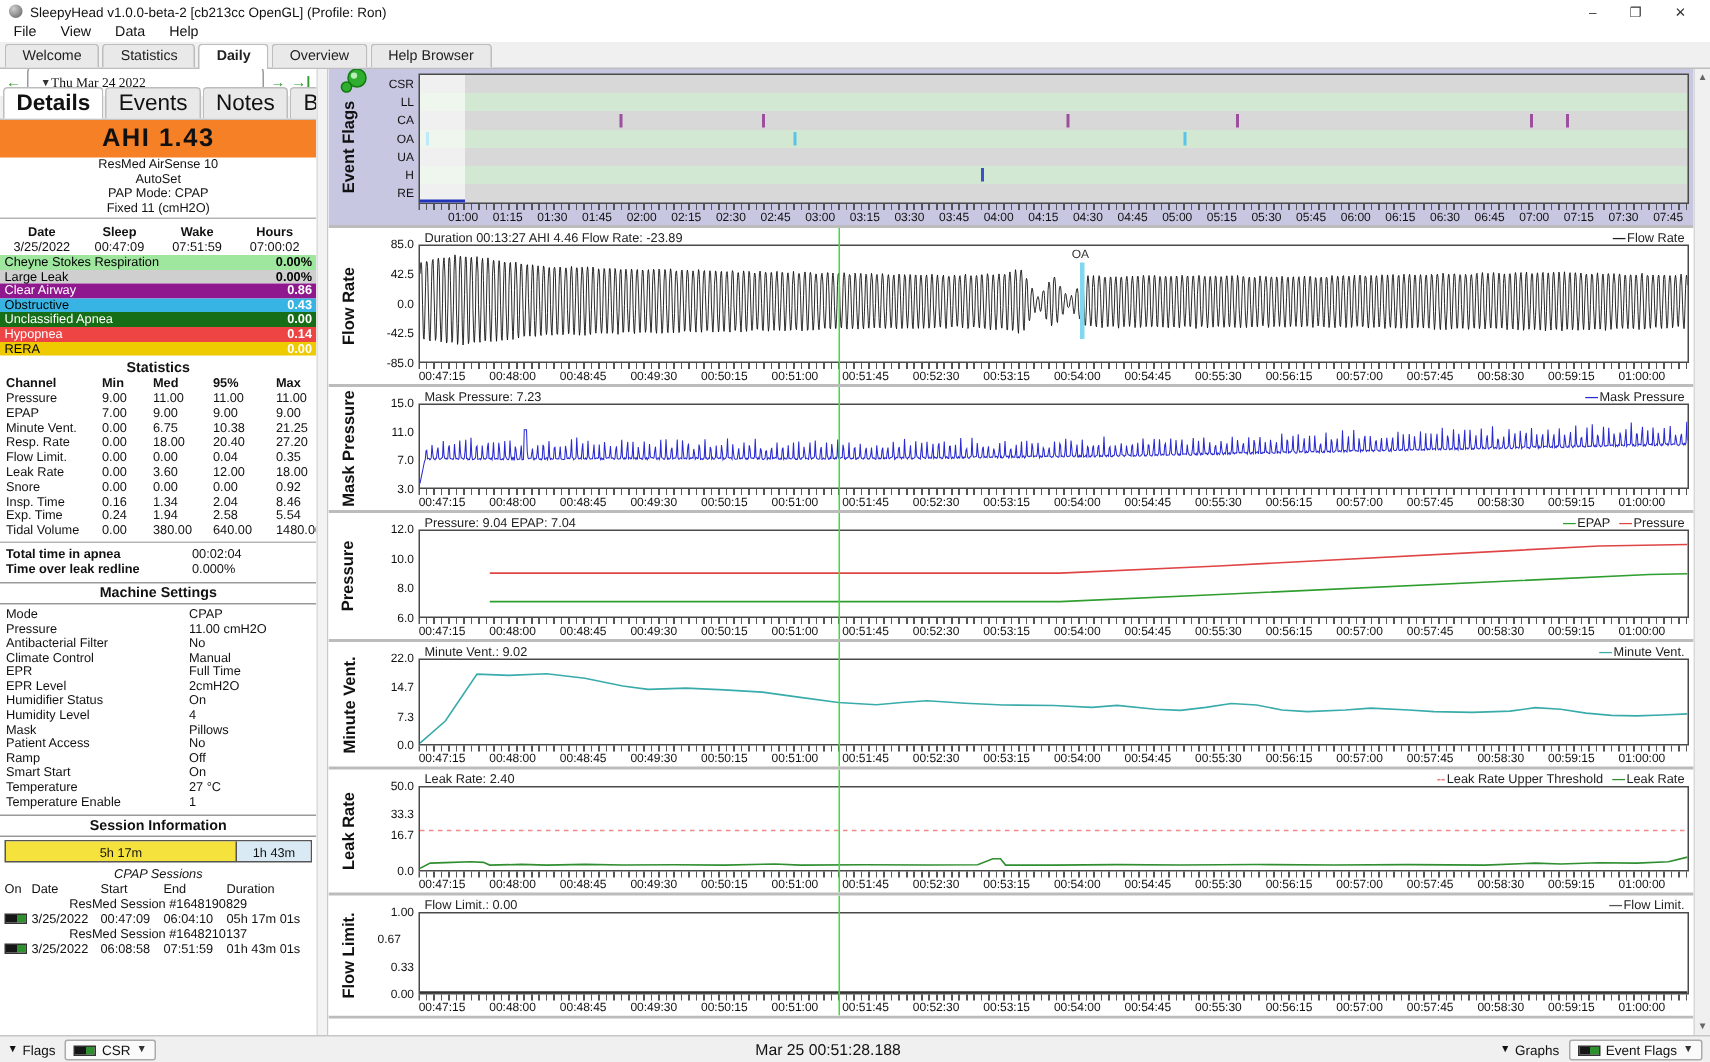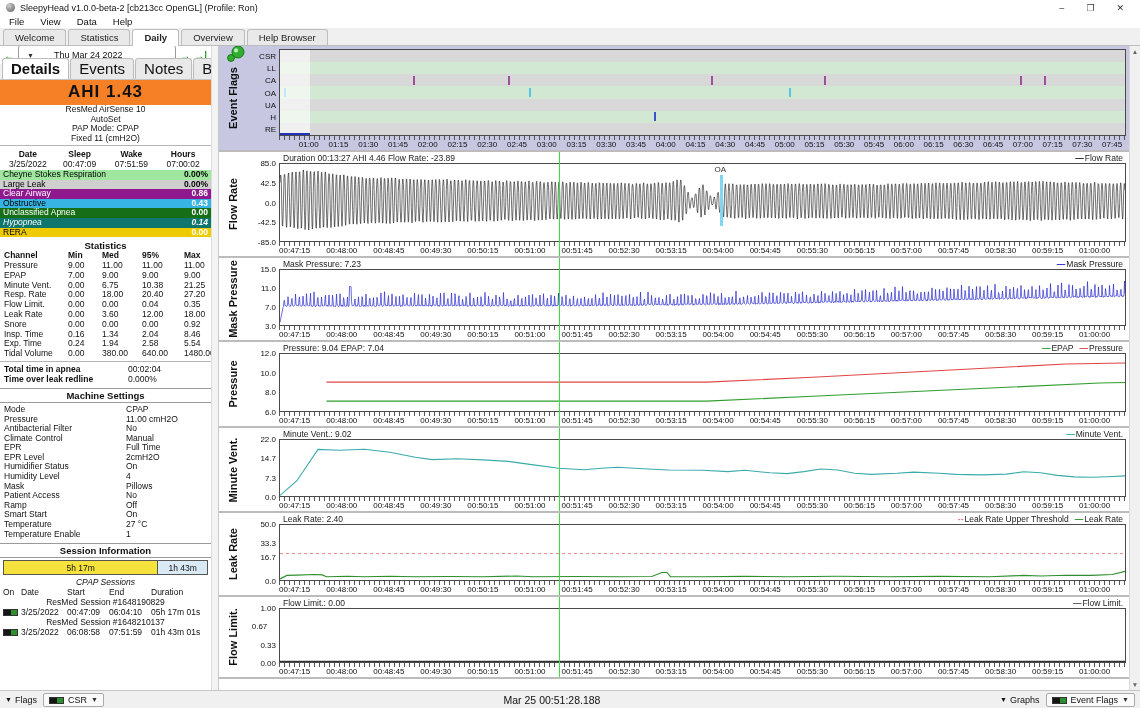--- a/index.html
+++ b/index.html
@@ -20,21 +20,21 @@
 
   .main { height:644px; display:flex; }
 
   
   .left-wrap { width:219px; display:flex; flex:0 0 auto; }
   .left-col { width:211px; display:flex; flex-direction:column; overflow:hidden; }
   .left-scroll { width:8px; background:#f3f3f3; border-left:1px solid #dcdcdc; border-right:1px solid #c9c9c9; }
 
   .datenav { height:18px; display:flex; align-items:center; gap:4px; padding:0 4px; }
   .nav-arrow { color:#2f9e2f; font-weight:bold; font-size:10px; }
-  .datepill { flex:1; display:flex; align-items:center; gap:20px; border:1px solid #9a9a9a; border-radius:9px; background:#fff; height:30px; padding:0 8px; font-size:9px; }
+  .datepill { flex:1; display:flex; align-items:center; gap:0; border:1px solid #9a9a9a; border-radius:9px; background:#fff; height:30px; padding:0 8px; font-size:9px;font-family:Liberation Serif, serif; }
   .datepill .caret { font-size:7px; color:#333; }
 
   .dtabs { height:16px; display:flex; align-items:flex-end; background:#f0f0f0; border-bottom:1px solid #c4c4c4; padding-left:2px; }
   .dtab { padding:1px 8px 2px; font-size:15px; background:#e9e9e9; border:1px solid #bdbdbd; border-bottom:none; border-radius:3px 3px 0 0; margin-right:1px; }
   .dtab.active { background:#fff; font-weight:bold; }
 
   .details-scroll { flex:1; overflow:hidden; background:#fff; }
 
   .ahi { background:#f58025; text-align:center; font-size:17px; font-weight:bold; padding:2px 0 3px; letter-spacing:1px; }
   .mline { text-align:center; font-size:8.5px; line-height:9.5px; }
@@ -181,21 +181,21 @@
               <span class="v" style="color: rgb(255, 255, 255);">0.86</span>
             </div>
             <div class="evrow" style="background: rgb(56, 180, 228);">
               <span class="l" style="color: rgb(0, 0, 0);">Obstructive</span>
               <span class="v" style="color: rgb(255, 255, 255);">0.43</span>
             </div>
             <div class="evrow" style="background: rgb(22, 111, 22);">
               <span class="l" style="color: rgb(255, 255, 255);">Unclassified Apnea</span>
               <span class="v" style="color: rgb(255, 255, 255);">0.00</span>
             </div>
-            <div class="evrow" style="background: #0f766e; font-style: italic;">
+            <div class="evrow" style="background: #ef4444;">
               <span class="l" style="color: rgb(255, 255, 255);">Hypopnea</span>
               <span class="v" style="color: rgb(255, 255, 255);">0.14</span>
             </div>
             <div class="evrow" style="background: rgb(238, 203, 0);">
               <span class="l" style="color: rgb(0, 0, 0);">RERA</span>
               <span class="v" style="color: rgb(255, 255, 255);">0.00</span>
             </div>
           </div>
         <div class="sec-title">Statistics</div>
         <div class="stats-grid" id="stats-grid">

